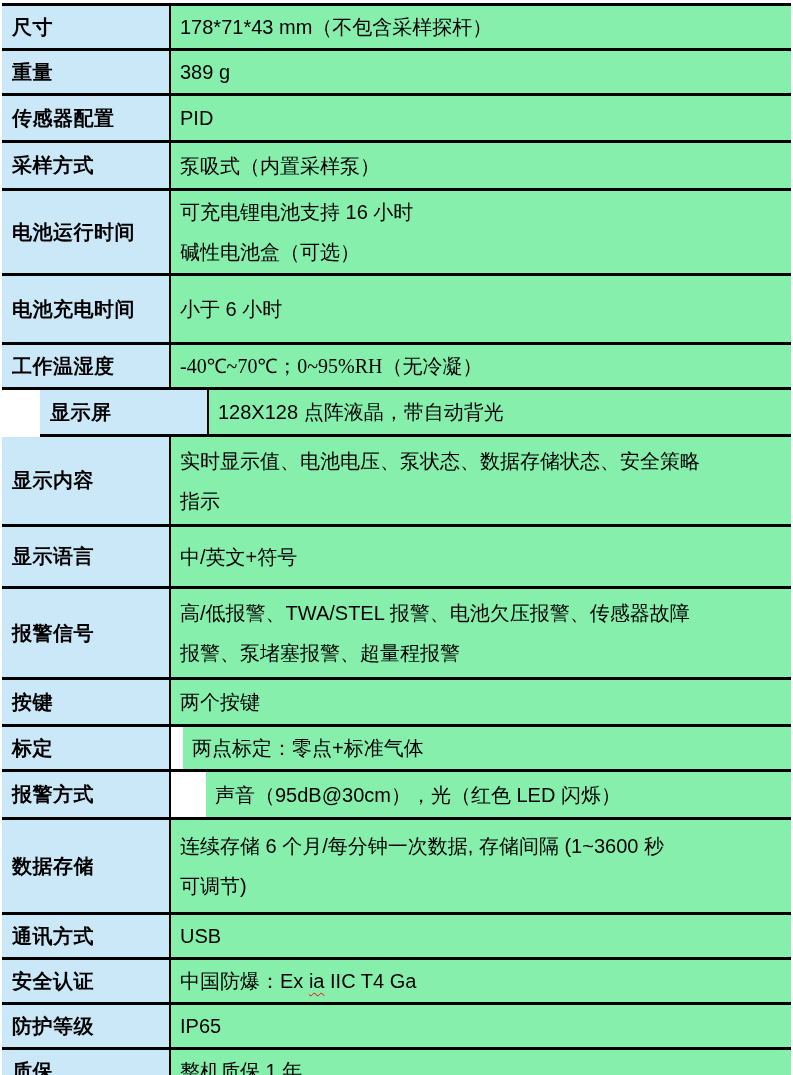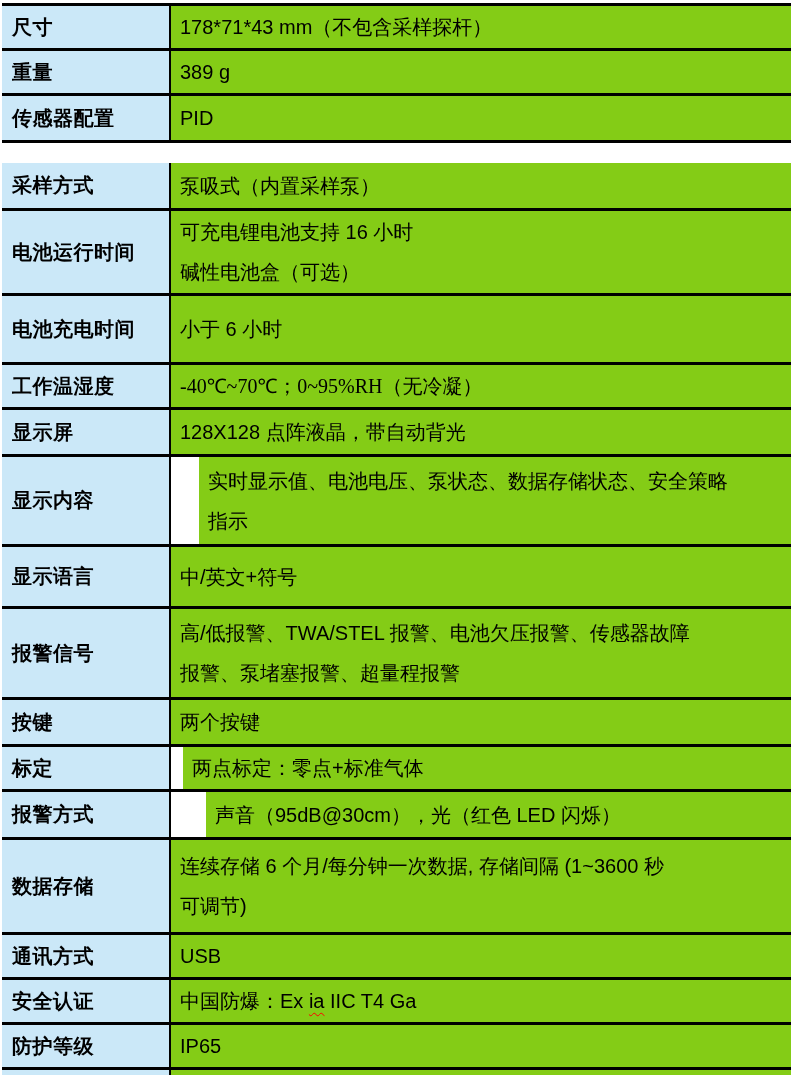--- a/index.html
+++ b/index.html
@@ -37,21 +37,21 @@
     font-size: 20px;
     letter-spacing: 0.5px;
   }
   .value-cell {
     flex: 1 1 auto;
     display: flex;
     flex-direction: column;
     justify-content: center;
     padding: 1px 10px 1px 9px;
     font-size: 20px;
-    background: #84cc16;
+    background: #86efac;
   }
   .value-line {
     line-height: 40px;
     white-space: normal;
   }
   .misspell {
     text-decoration-line: underline;
     text-decoration-style: wavy;
     text-decoration-color: var(--squiggle, #ff0000);
     text-decoration-thickness: 1px;
@@ -76,21 +76,21 @@
       </div>
   </div>
 
   <div class="row" style="min-height: 47px;">
     <div class="cell label-cell">传感器配置</div>
     <div class="cell value-cell">
         <div class="value-line">PID</div>
       </div>
   </div>
 
-  <div class="row" style="min-height: 48px; margin-top: 20px;">
+  <div class="row" style="min-height: 48px;">
     <div class="cell label-cell">采样方式</div>
     <div class="cell value-cell">
         <div class="value-line">泵吸式（内置采样泵）</div>
       </div>
   </div>
 
   <div class="row" style="min-height: 83px;">
     <div class="cell label-cell">电池运行时间</div>
     <div class="cell value-cell">
         <div class="value-line">可充电锂电池支持 16 小时</div>
@@ -105,28 +105,28 @@
       </div>
   </div>
 
   <div class="row" style="min-height: 41px; font-family: Liberation Serif, serif;">
     <div class="cell label-cell">工作温湿度</div>
     <div class="cell value-cell">
         <div class="value-line">-40℃~70℃；0~95%RH（无冷凝）</div>
       </div>
   </div>
 
-  <div class="row" style="min-height: 47px;">
+  <div class="row" style="min-height: 47px; margin-left: 38px;">
     <div class="cell label-cell">显示屏</div>
     <div class="cell value-cell">
         <div class="value-line">128X128 点阵液晶，带自动背光</div>
       </div>
   </div>
 
-  <div class="row" style="min-height: 90px; gap: 28px;">
+  <div class="row" style="min-height: 90px;">
     <div class="cell label-cell">显示内容</div>
     <div class="cell value-cell">
         <div class="value-line">实时显示值、电池电压、泵状态、数据存储状态、安全策略</div>
         <div class="value-line">指示</div>
       </div>
   </div>
 
   <div class="row" style="min-height: 62px;">
     <div class="cell label-cell">显示语言</div>
     <div class="cell value-cell">

